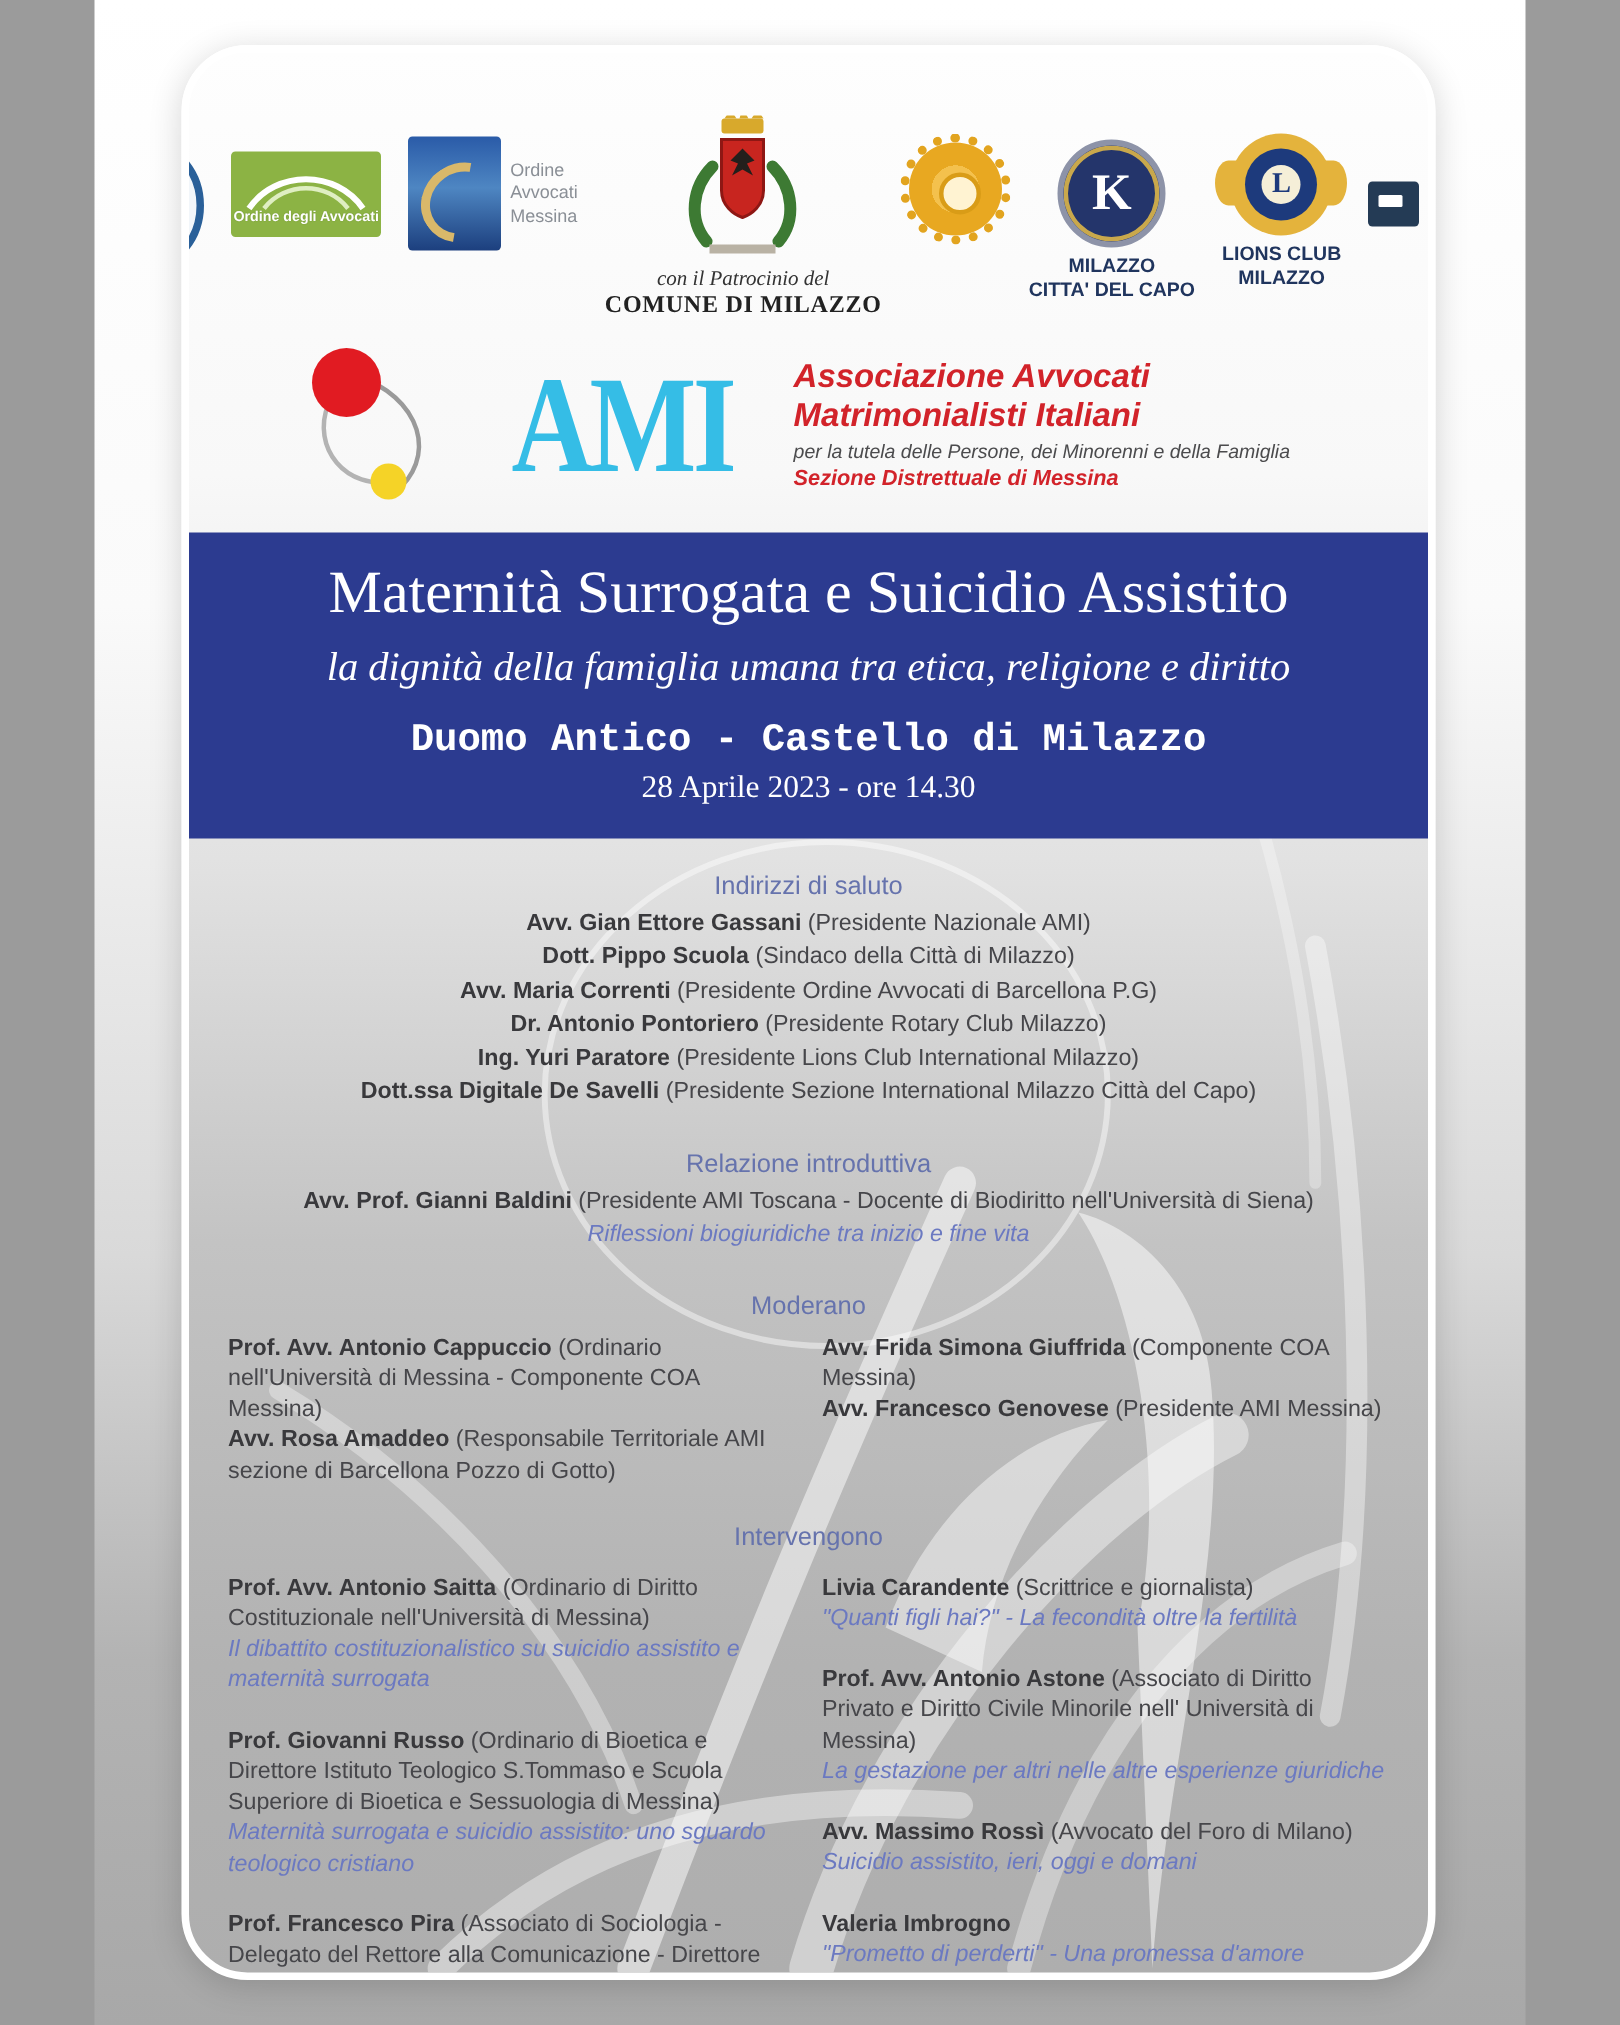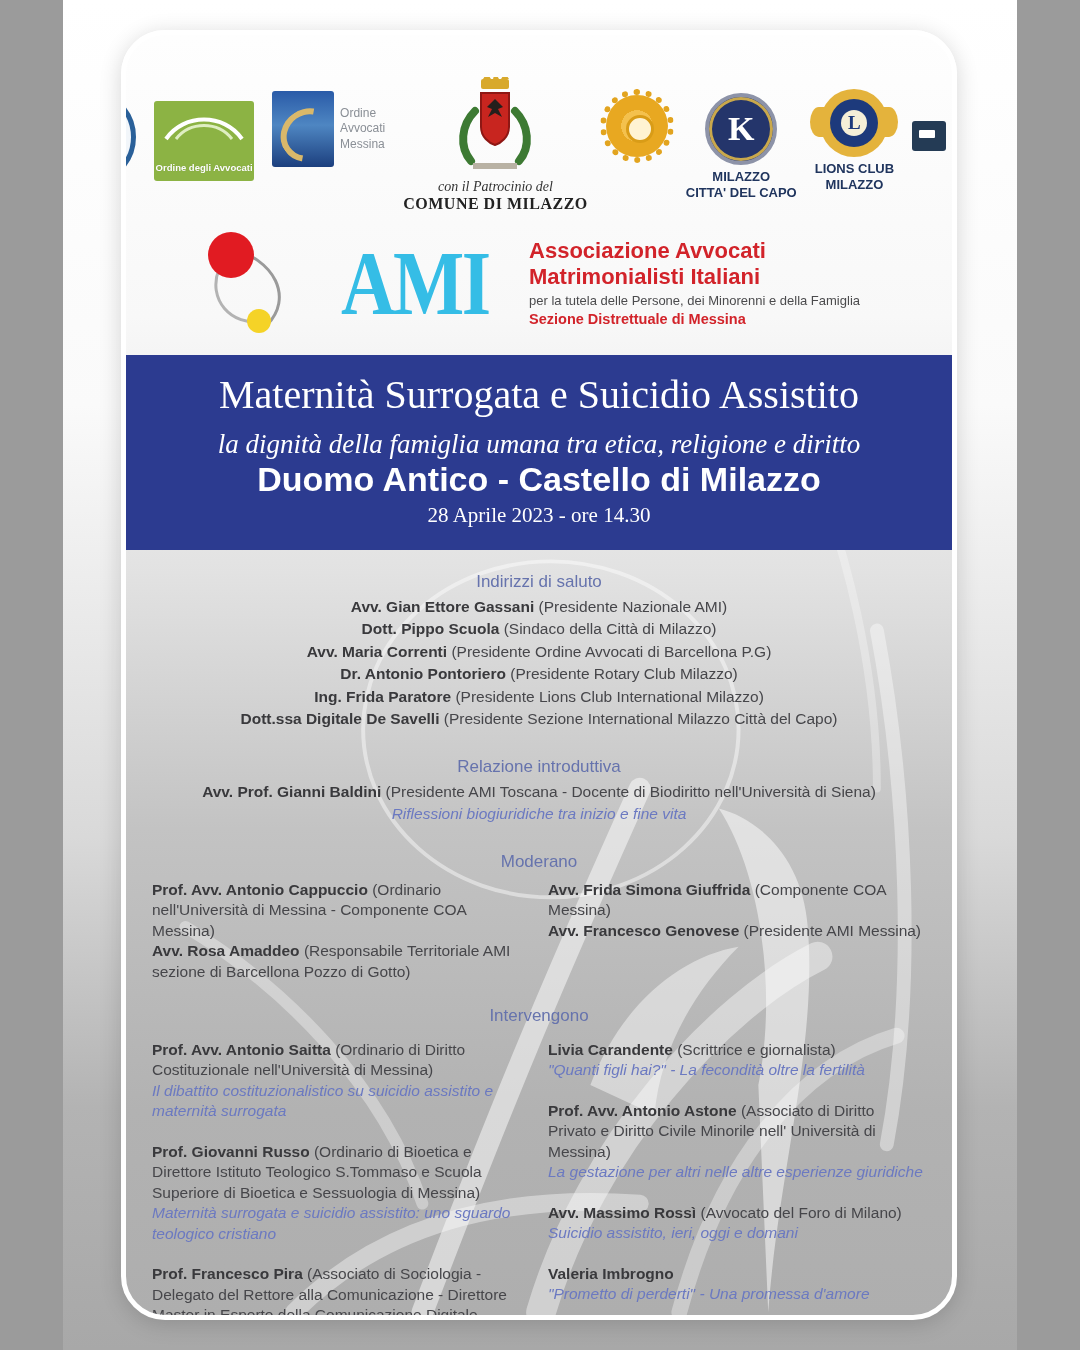--- a/index.html
+++ b/index.html
@@ -24,21 +24,21 @@
 
   .content{position:relative;z-index:2;}
 
   
   .logos-row{display:flex;justify-content:center;align-items:flex-start;gap:18px;margin:42px 18px 0 18px;}
   .logo-item{display:flex;flex-direction:column;align-items:center;flex:0 0 auto;}
   .logo-caption{font-size:13px;font-weight:bold;color:#20355e;text-align:center;line-height:1.25;white-space:pre-line;margin-top:4px;}
   .patrocinio-line1{font-family:"Liberation Serif",serif;font-style:italic;font-size:14px;color:#333;margin-top:6px;}
   .patrocinio-line2{font-family:"Liberation Serif",serif;font-weight:bold;font-size:16px;color:#222;letter-spacing:0.5px;}
   .uni-seal{width:86px;height:86px;border-radius:50%;border:5px solid #2a6099;background:#f2f6fa;display:flex;align-items:center;justify-content:center;margin-top:12px;}
-  .green-box{width:100px;height:80px;background:#8cb344;border-radius:3px;margin-top:24px;position:relative;display:flex;align-items:flex-end;justify-content:center;overflow:hidden;}
+  .green-box{width:100px;height:57px;background:#8cb344;border-radius:3px;margin-top:24px;position:relative;display:flex;align-items:flex-end;justify-content:center;overflow:hidden;}
   .green-box svg{position:absolute;top:4px;left:0;}
   .green-box .green-label{position:relative;color:#ffffff;font-size:9.5px;font-weight:bold;margin-bottom:8px;text-shadow:0 0 1px rgba(0,0,0,.2);}
   .blue-square-wrap{display:flex;align-items:center;gap:6px;margin-top:14px;}
   .blue-square{width:62px;height:76px;border-radius:3px;background:linear-gradient(180deg,#2a5ba8 0%,#4e86c2 45%,#1c3f7e 100%);position:relative;overflow:hidden;}
   .blue-square:after{content:"";position:absolute;left:8px;top:18px;width:44px;height:40px;border-radius:50%;border:6px solid #d9b86a;border-color:#d9b86a transparent transparent #d9b86a;transform:rotate(-35deg);}
   .blue-square-text{font-size:12px;color:#8a8f96;line-height:1.3;white-space:pre-line;}
   .crest{width:96px;height:96px;position:relative;}
   .rotary{width:62px;height:62px;border-radius:50%;background:radial-gradient(circle,#f4c14d 0 36%,#e8a821 36% 100%);position:relative;margin-top:18px;}
   .rotary:before{content:"";position:absolute;inset:-6px;border-radius:50%;border:6px dotted #e2a41f;}
   .rotary:after{content:"";position:absolute;left:50%;top:50%;width:22px;height:22px;margin:-11px 0 0 -11px;border-radius:50%;background:#fff3d2;border:3px solid #d99c17;}
@@ -54,30 +54,30 @@
   .giuffre-mark:after{content:"";position:absolute;left:7px;top:9px;width:16px;height:8px;background:#ffffff;border-radius:1px;}
   .giuffre-text{font-size:14.5px;color:#243b55;letter-spacing:1px;line-height:1.25;white-space:pre-line;font-weight:500;}
 
   
   .ami-row{display:flex;justify-content:center;align-items:center;gap:26px;margin-top:16px;}
   .ami-mark{width:118px;height:108px;position:relative;flex:0 0 auto;}
   .ami-acronym{
     font-family:"Liberation Serif",serif;font-weight:bold;font-size:92px;line-height:1;
     color:#35bde6;letter-spacing:-3px;transform:scaleX(0.82);transform-origin:left center;margin-right:-18px;
   }
-  .ami-textcol{width:352px;line-height:1.18;}
+  .ami-textcol{width:352px;line-height:1.18;font-style:italic;}
   .ami-red-big{color:#d2232a;font-weight:bold;font-size:22px;}
   .ami-gray{color:#4b4b4d;font-size:13px;margin-top:3px;}
   .ami-red-small{color:#d2232a;font-weight:bold;font-size:14.5px;margin-top:2px;}
 
   
   .banner{background:#2c3b90;color:#ffffff;text-align:center;margin-top:18px;padding:18px 10px 22px 10px;}
   .banner-title{font-family:"Liberation Serif",serif;font-size:40px;line-height:1.1;}
   .banner-subtitle{font-family:"Liberation Serif",serif;font-style:italic;font-size:27px;margin-top:12px;}
-  .banner-location{font-family:Liberation Sans, sans-serif;font-weight:bold;font-size:34px;}
+  .banner-location{font-family:Liberation Mono, monospace;font-weight:bold;font-size:26px;margin-top:18px;}
   .banner-datetime{font-family:"Liberation Serif",serif;font-size:21px;margin-top:4px;}
 
   
   .section-header{color:#6673ad;font-size:17px;text-align:center;}
   .center-list{ text-align:center;color:#46464a;font-size:15.5px;line-height:1.45;}
   .center-list b, .entry b{color:#39393c;}
   .topic{color:#6b79c1;font-style:italic;}
   .hdr-greetings{margin-top:22px;margin-bottom:4px;}
   .hdr-intro{margin-top:26px;margin-bottom:4px;}
   .hdr-moderators{margin-top:26px;margin-bottom:8px;}
@@ -208,21 +208,21 @@
       <div class="banner-location">Duomo Antico - Castello di Milazzo</div>
       <div class="banner-datetime">28 Aprile 2023 - ore 14.30</div>
     </div>
 
     <div class="section-header hdr-greetings">Indirizzi di saluto</div>
     <div class="center-list">
       <div><b>Avv. Gian Ettore Gassani</b><span> (Presidente Nazionale AMI)</span></div>
       <div><b>Dott. Pippo Scuola</b><span> (Sindaco della Città di Milazzo)</span></div>
       <div><b>Avv. Maria Correnti</b><span> (Presidente Ordine Avvocati di Barcellona P.G)</span></div>
       <div><b>Dr. Antonio Pontoriero</b><span> (Presidente Rotary Club Milazzo)</span></div>
-      <div><b>Ing. Frida Paratore</b><span> (Presidente Lions Club International Milazzo)</span></div>
+      <div><b>Ing. Yuri Paratore</b><span> (Presidente Lions Club International Milazzo)</span></div>
       <div><b>Dott.ssa Digitale De Savelli</b><span> (Presidente Sezione International Milazzo Città del Capo)</span></div>
     </div>
 
     <div class="section-header hdr-intro">Relazione introduttiva</div>
     <div class="center-list">
       <div><b>Avv. Prof. Gianni Baldini</b><span> (Presidente AMI Toscana - Docente di Biodiritto nell'Università di Siena)</span></div>
       <div class="topic">Riflessioni biogiuridiche tra inizio e fine vita</div>
     </div>
 
     <div class="section-header hdr-moderators">Moderano</div>

